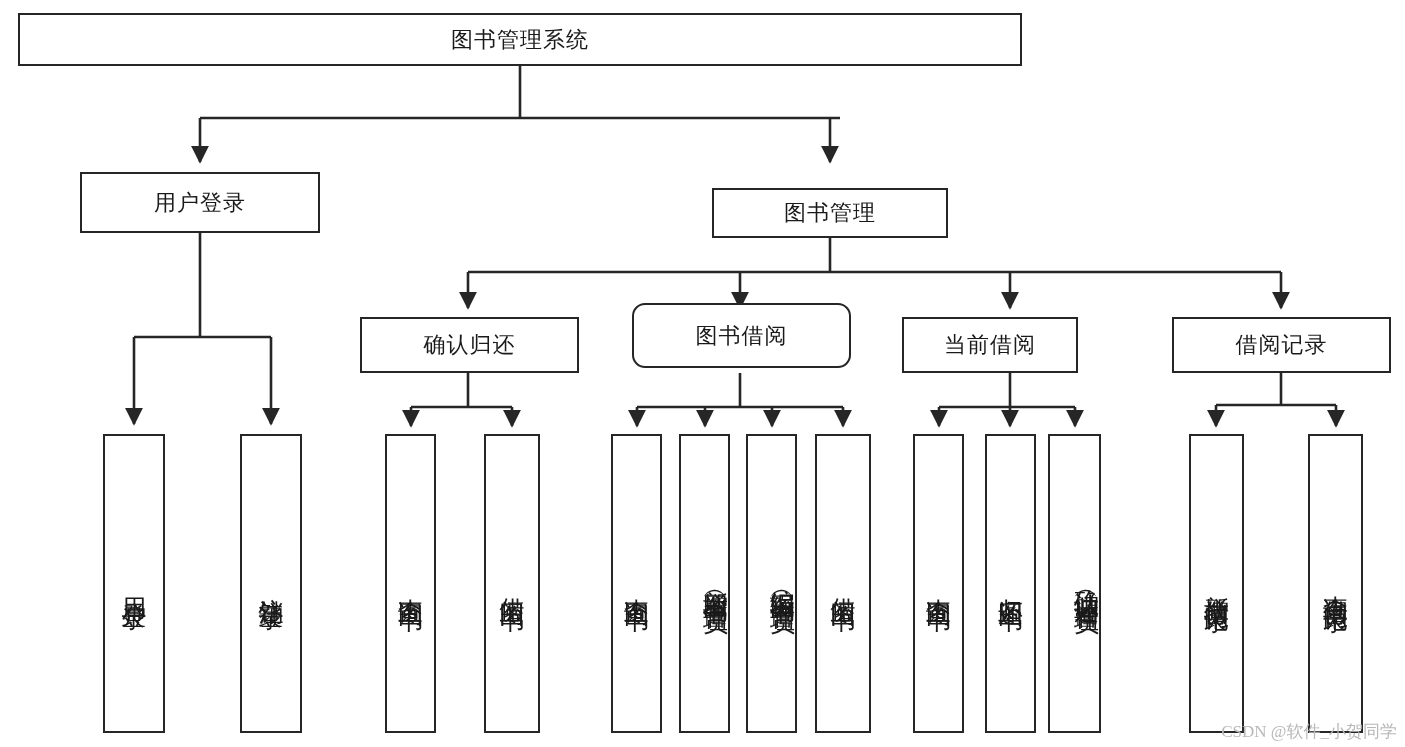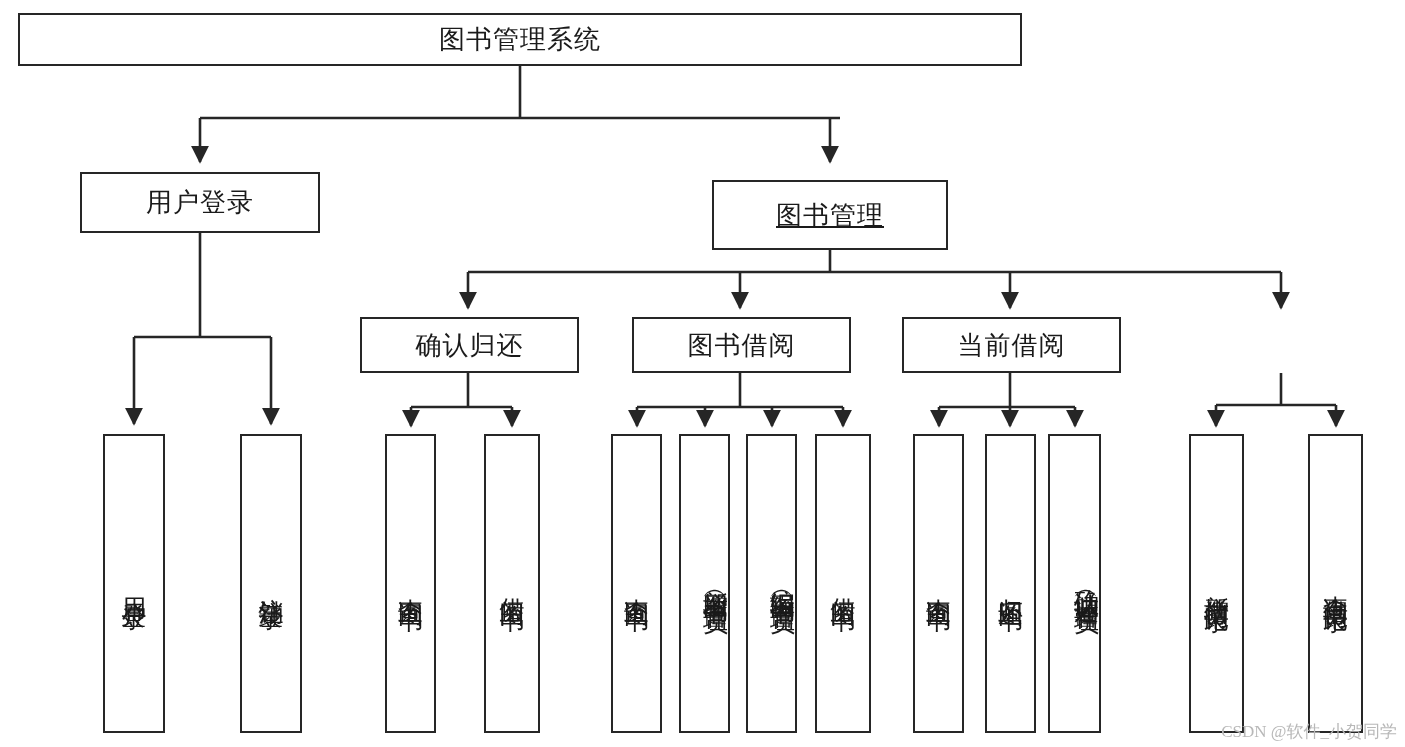--- a/index.html
+++ b/index.html
@@ -27,21 +27,21 @@
     position: absolute;
     box-sizing: border-box;
     border: 2px solid #262626;
     background: #ffffff;
     display: flex;
     align-items: center;
     justify-content: center;
     color: #1a1a1a;
   }
   .node.horiz {
-    font-size: 26px;
+    font-size: 22px;
     letter-spacing: 1px;
   }
   .node.vert {
     writing-mode: vertical-rl;
     text-orientation: upright;
     font-size: 25px;
     letter-spacing: 3px;
     line-height: 1;
     padding-top: 6px;
     padding-bottom: 6px;
@@ -119,32 +119,35 @@
     </g>
   </svg>
 
   <div class="node horiz" style="left:18px; top:13px; width:1004px; height:53px;">
     <span class="label">图书管理系统</span>
   </div>
 
   <div class="node horiz" style="left:80px; top:172px; width:240px; height:61px;">
     <span class="label">用户登录</span>
   </div>
-  <div class="node horiz" style="left:712px; top:180px; width:236px; height:70px;text-decoration:underline;">
+  <div class="node horiz" style="left:712px; top:188px; width:236px; height:50px;">
     <span class="label">图书管理</span>
   </div>
 
   <div class="node horiz" style="left:360px; top:317px; width:219px; height:56px;">
     <span class="label">确认归还</span>
   </div>
-  <div class="node horiz" style="left:632px; top:317px; width:219px; height:56px;">
+  <div class="node horiz" style="left:632px; top:303px; width:219px; height:65px;border-radius:13px;">
     <span class="label">图书借阅</span>
   </div>
-  <div class="node horiz" style="left:902px; top:317px; width:219px; height:56px;">
+  <div class="node horiz" style="left:902px; top:317px; width:176px; height:56px;">
     <span class="label">当前借阅</span>
+  </div>
+  <div class="node horiz" style="left:1172px; top:317px; width:219px; height:56px;">
+    <span class="label">借阅记录</span>
   </div>
 
   <div class="node vert mid" style="left:103px; top:434px; width:62px; height:299px;">
     <span class="label">用户登录</span>
   </div>
   <div class="node vert mid" style="left:240px; top:434px; width:62px; height:299px;">
     <span class="label">注销登录</span>
   </div>
 
   <div class="node vert mid" style="left:385px; top:434px; width:51px; height:299px;">

